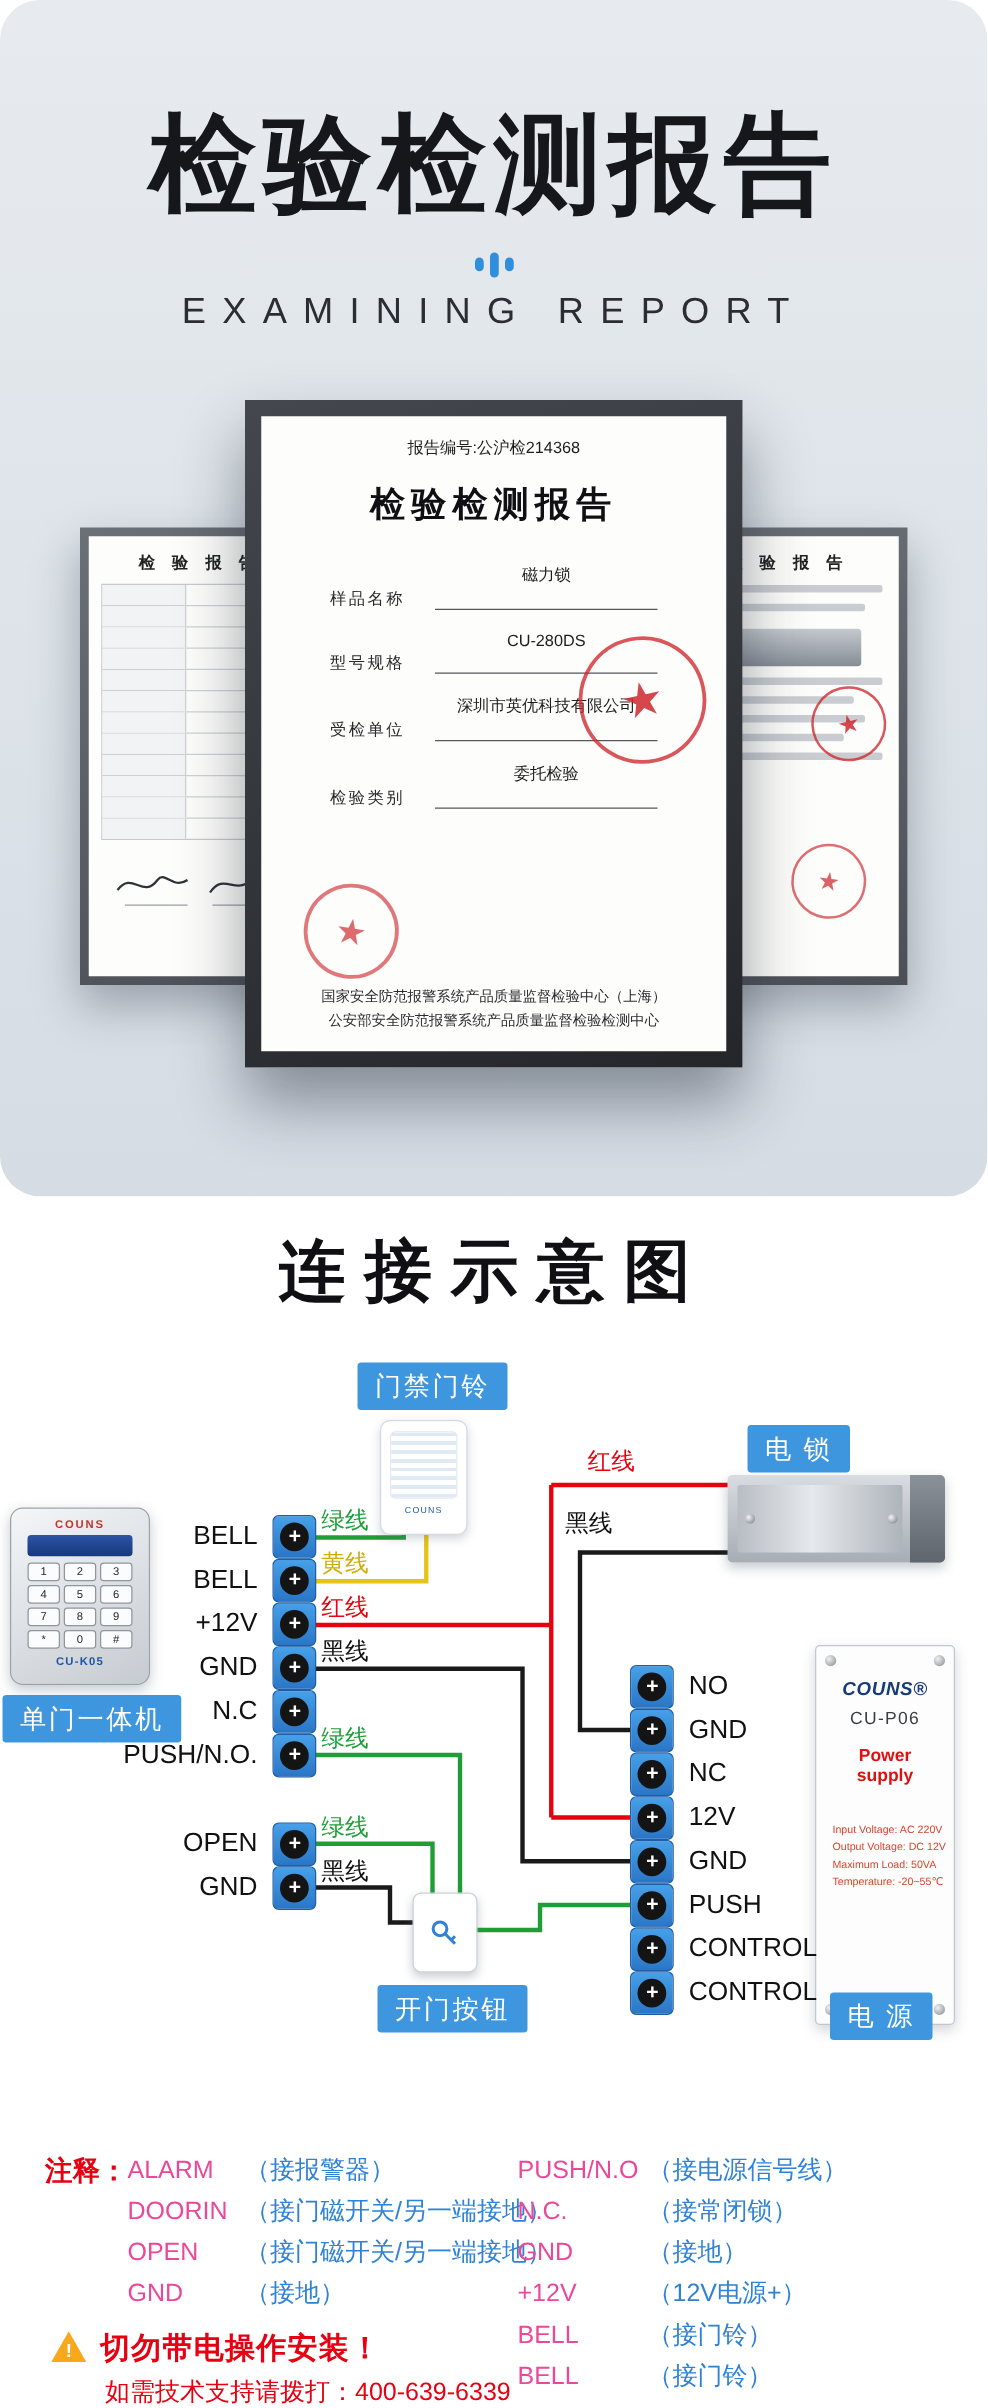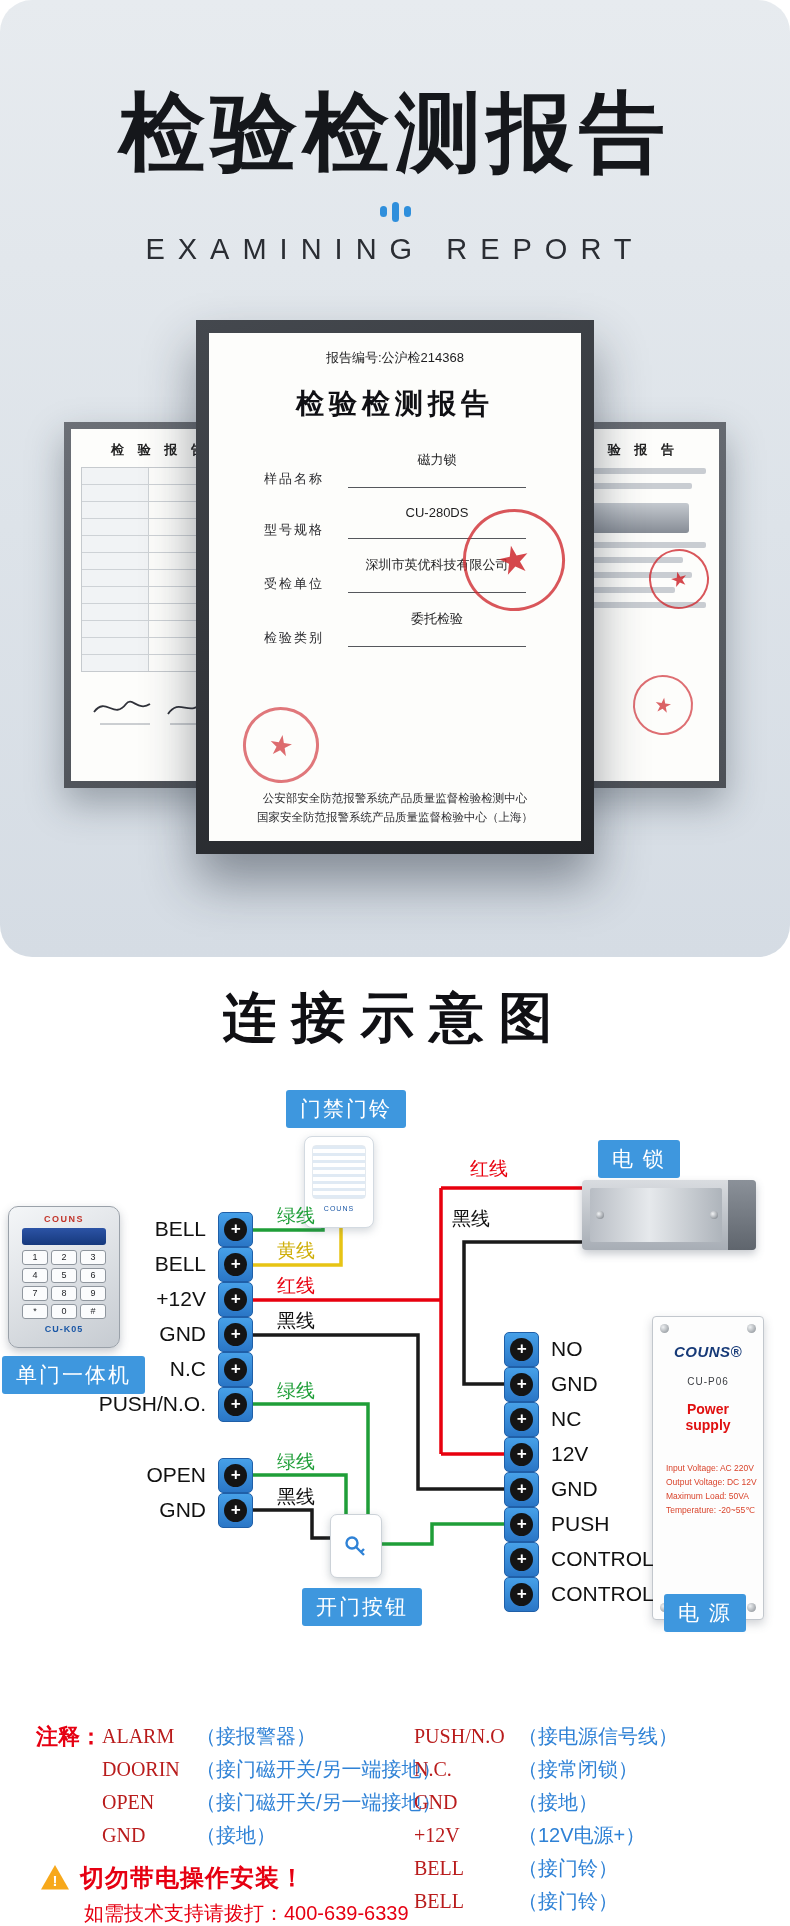--- a/index.html
+++ b/index.html
@@ -92,47 +92,47 @@
   .kp-brand{font-size:9px;font-weight:bold;color:#c2342a;letter-spacing:1.5px;}
   .kp-screen{height:17px;margin:4px 4px 5px;border-radius:3px;background:linear-gradient(180deg,#2c53a6,#16397c);}
   .keys{display:grid;grid-template-columns:repeat(3,1fr);gap:3px;padding:0 4px;}
   .key{background:#fbfcfd;border:1px solid #8f969e;border-radius:3px;font-size:9px;line-height:13px;color:#24262a;}
   .kp-model{margin-top:5px;font-size:9px;font-weight:bold;color:#1b57a6;letter-spacing:1px;}
 
   .powerbox{left:652px;top:250px;width:112px;height:304px;background:#fdfdfd;border:1px solid #c2c7cd;border-radius:4px;box-shadow:0 4px 10px rgba(70,80,95,.25);padding:10px 11px 6px;text-align:center;}
   .pb-screw{position:absolute;width:9px;height:9px;border-radius:50%;background:radial-gradient(circle at 35% 35%,#eef0f2,#83898f);}
   .ps1{left:7px;top:7px;}.ps2{right:7px;top:7px;}.ps3{left:7px;bottom:7px;}.ps4{right:7px;bottom:7px;}
   .pb-brand{margin-top:16px;font-size:15px;font-weight:bold;font-style:italic;color:#173a78;letter-spacing:.5px;}
-  .pb-model{font-size:10px;color:#3a3d42;margin-top:16px;letter-spacing:1px;}
+  .pb-model{font-size:14px;color:#3a3d42;margin-top:6px;letter-spacing:1px;}
   .pb-name{font-size:14px;font-weight:bold;color:#e01010;margin-top:14px;}
   .pb-specs{margin-top:28px;text-align:left;padding:0 2px;}
   .spec{font-size:8.5px;color:#d9442c;line-height:1.65;white-space:nowrap;}
 
   .doorbtn{left:330px;top:448px;width:52px;height:64px;background:#fff;border:1px solid #ccd2d8;border-radius:7px;box-shadow:0 3px 8px rgba(80,95,110,.3);display:flex;align-items:center;justify-content:center;}
 
   .tcol{position:absolute;z-index:4;display:flex;flex-direction:column;}
   .lcol{left:56px;top:146px;}
   .bcol{left:56px;top:392px;}
   .rcol{left:504px;top:266px;}
   .trow{display:flex;align-items:center;height:35px;}
   .tlabel{width:150px;text-align:right;padding-right:12px;font-size:21px;color:#111;white-space:nowrap;}
   .term{width:35px;height:35px;flex:0 0 35px;background:linear-gradient(#46a0e8,#2a76c6);border:1px solid #1f5fa8;border-radius:5px;display:flex;align-items:center;justify-content:center;box-sizing:border-box;}
   .tplus{width:23px;height:23px;background:#141414;border-radius:50%;color:#fff;text-align:center;}
   .tplus::after{content:"+";font-size:17px;line-height:22px;font-weight:bold;display:block;}
-  .wire-tag{font-size:19px;margin-left:24px;position:relative;top:-13px;font-weight:500;white-space:nowrap;}
+  .wire-tag{font-size:19px;margin-left:4px;position:relative;top:-13px;font-weight:500;white-space:nowrap;}
   .wc-g{color:#1f9e38}.wc-y{color:#cfae08}.wc-r{color:#e8000e}.wc-k{color:#111}
   .rlabel{font-size:21px;padding-left:12px;color:#111;white-space:nowrap;text-align:right;}
 
   
   .notes{display:flex;padding:14px 0 0 36px;}
   .notes-left{width:378px;}
   .notes-head-row{display:flex;}
   .notes-head{color:#e60012;font-size:22px;font-weight:bold;width:66px;line-height:33px;flex:0 0 66px;}
   .note-item{display:flex;font-size:20px;line-height:33px;white-space:nowrap;}
-  .note-term{color:#b91c1c;width:94px;flex:0 0 94px;font-family:Liberation Serif, serif;}
+  .note-term{color:#ec4899;width:94px;flex:0 0 94px;}
   .note-desc{color:#2f82d6;}
   .notes-right{flex:1;}
   .notes-right .note-term{width:104px;flex:0 0 104px;}
   .warning{display:flex;align-items:center;gap:10px;margin:10px 0 0 4px;}
   .warn-text{color:#e60012;font-size:24px;font-weight:bold;letter-spacing:1px;}
   .support{color:#e60012;font-size:20px;margin:6px 0 0 48px;white-space:nowrap;}
 </style>
 </head>
 <body>
 
@@ -240,22 +240,22 @@
               <span class="cl">检验类别</span>
               <span class="cv">委托检验</span>
             </div>
           </div>
 
         <div class="stamp stamp-a"></div>
         <div class="stamp stamp-b"></div>
 
         <div class="cert-footer">
 
-        <div>公安部安全防范报警系统产品质量监督检验检测中心</div>
-            <div>国家安全防范报警系统产品质量监督检验中心（上海）</div>
+        <div>国家安全防范报警系统产品质量监督检验中心（上海）</div>
+            <div>公安部安全防范报警系统产品质量监督检验检测中心</div>
           </div>
       </div>
     </div>
   </div>
 </section>
 
 <section class="connect">
   <h2 class="connect-title">连接示意图</h2>
 
   <div class="diagram">

